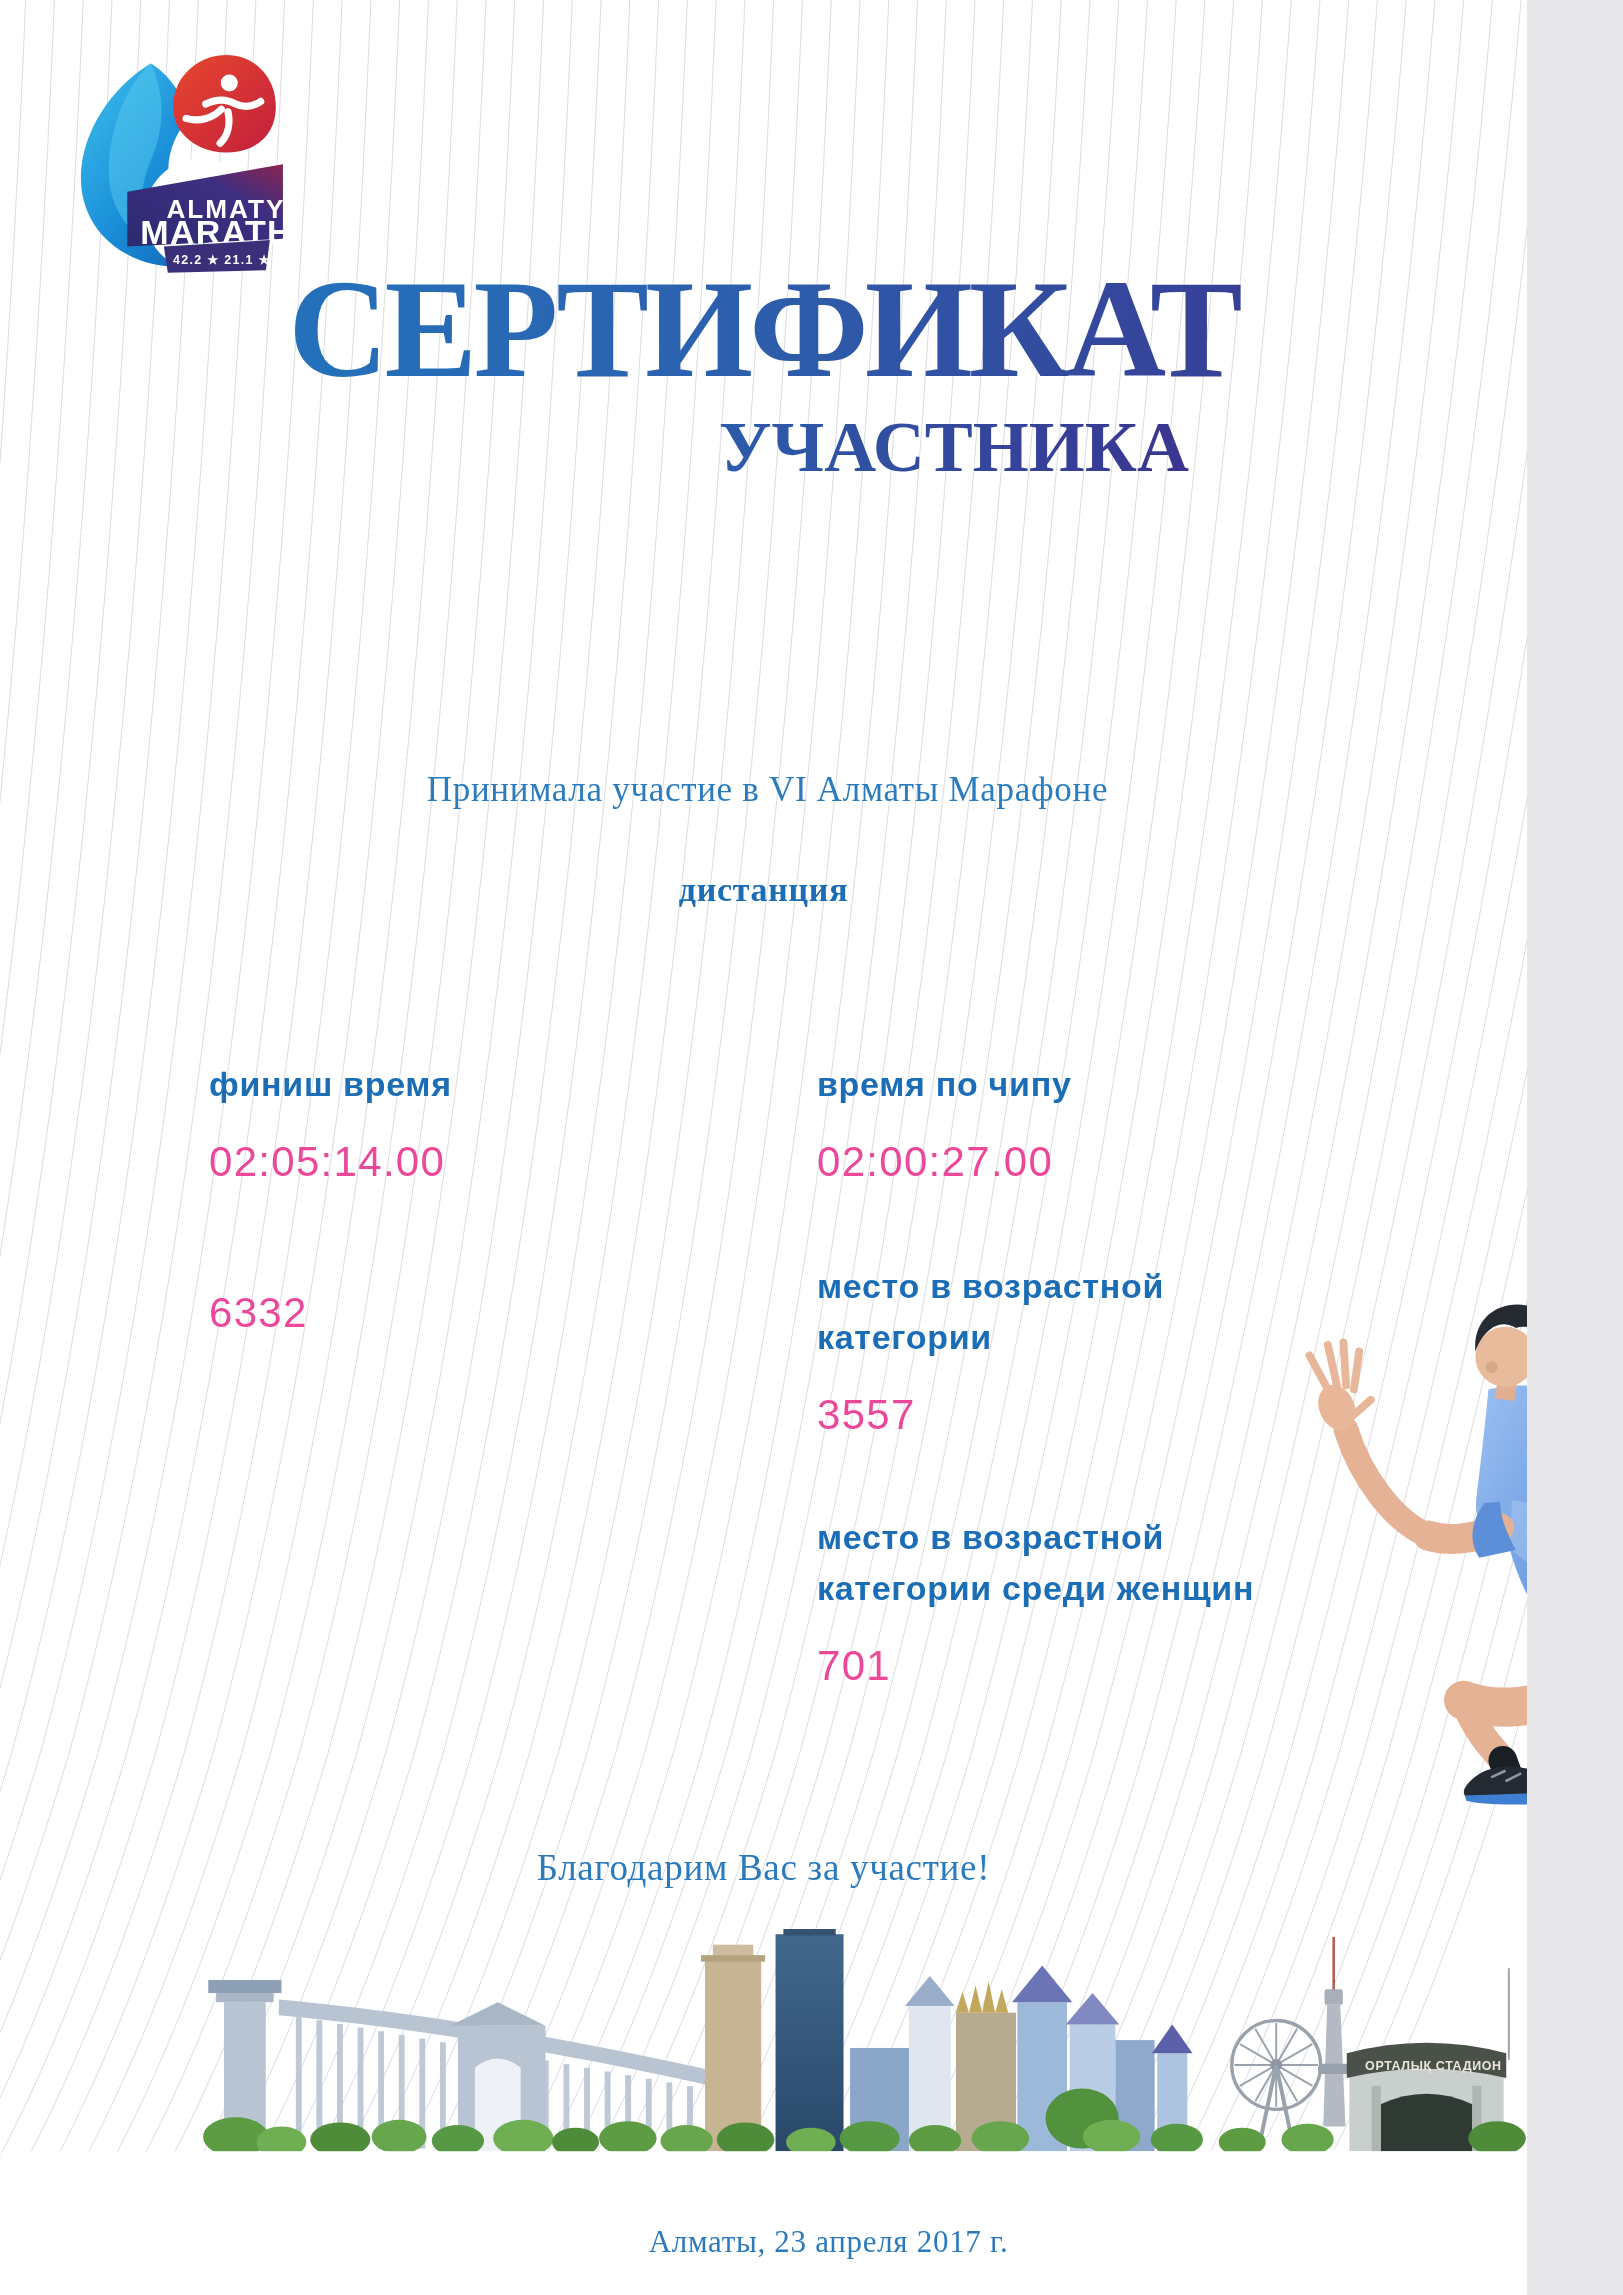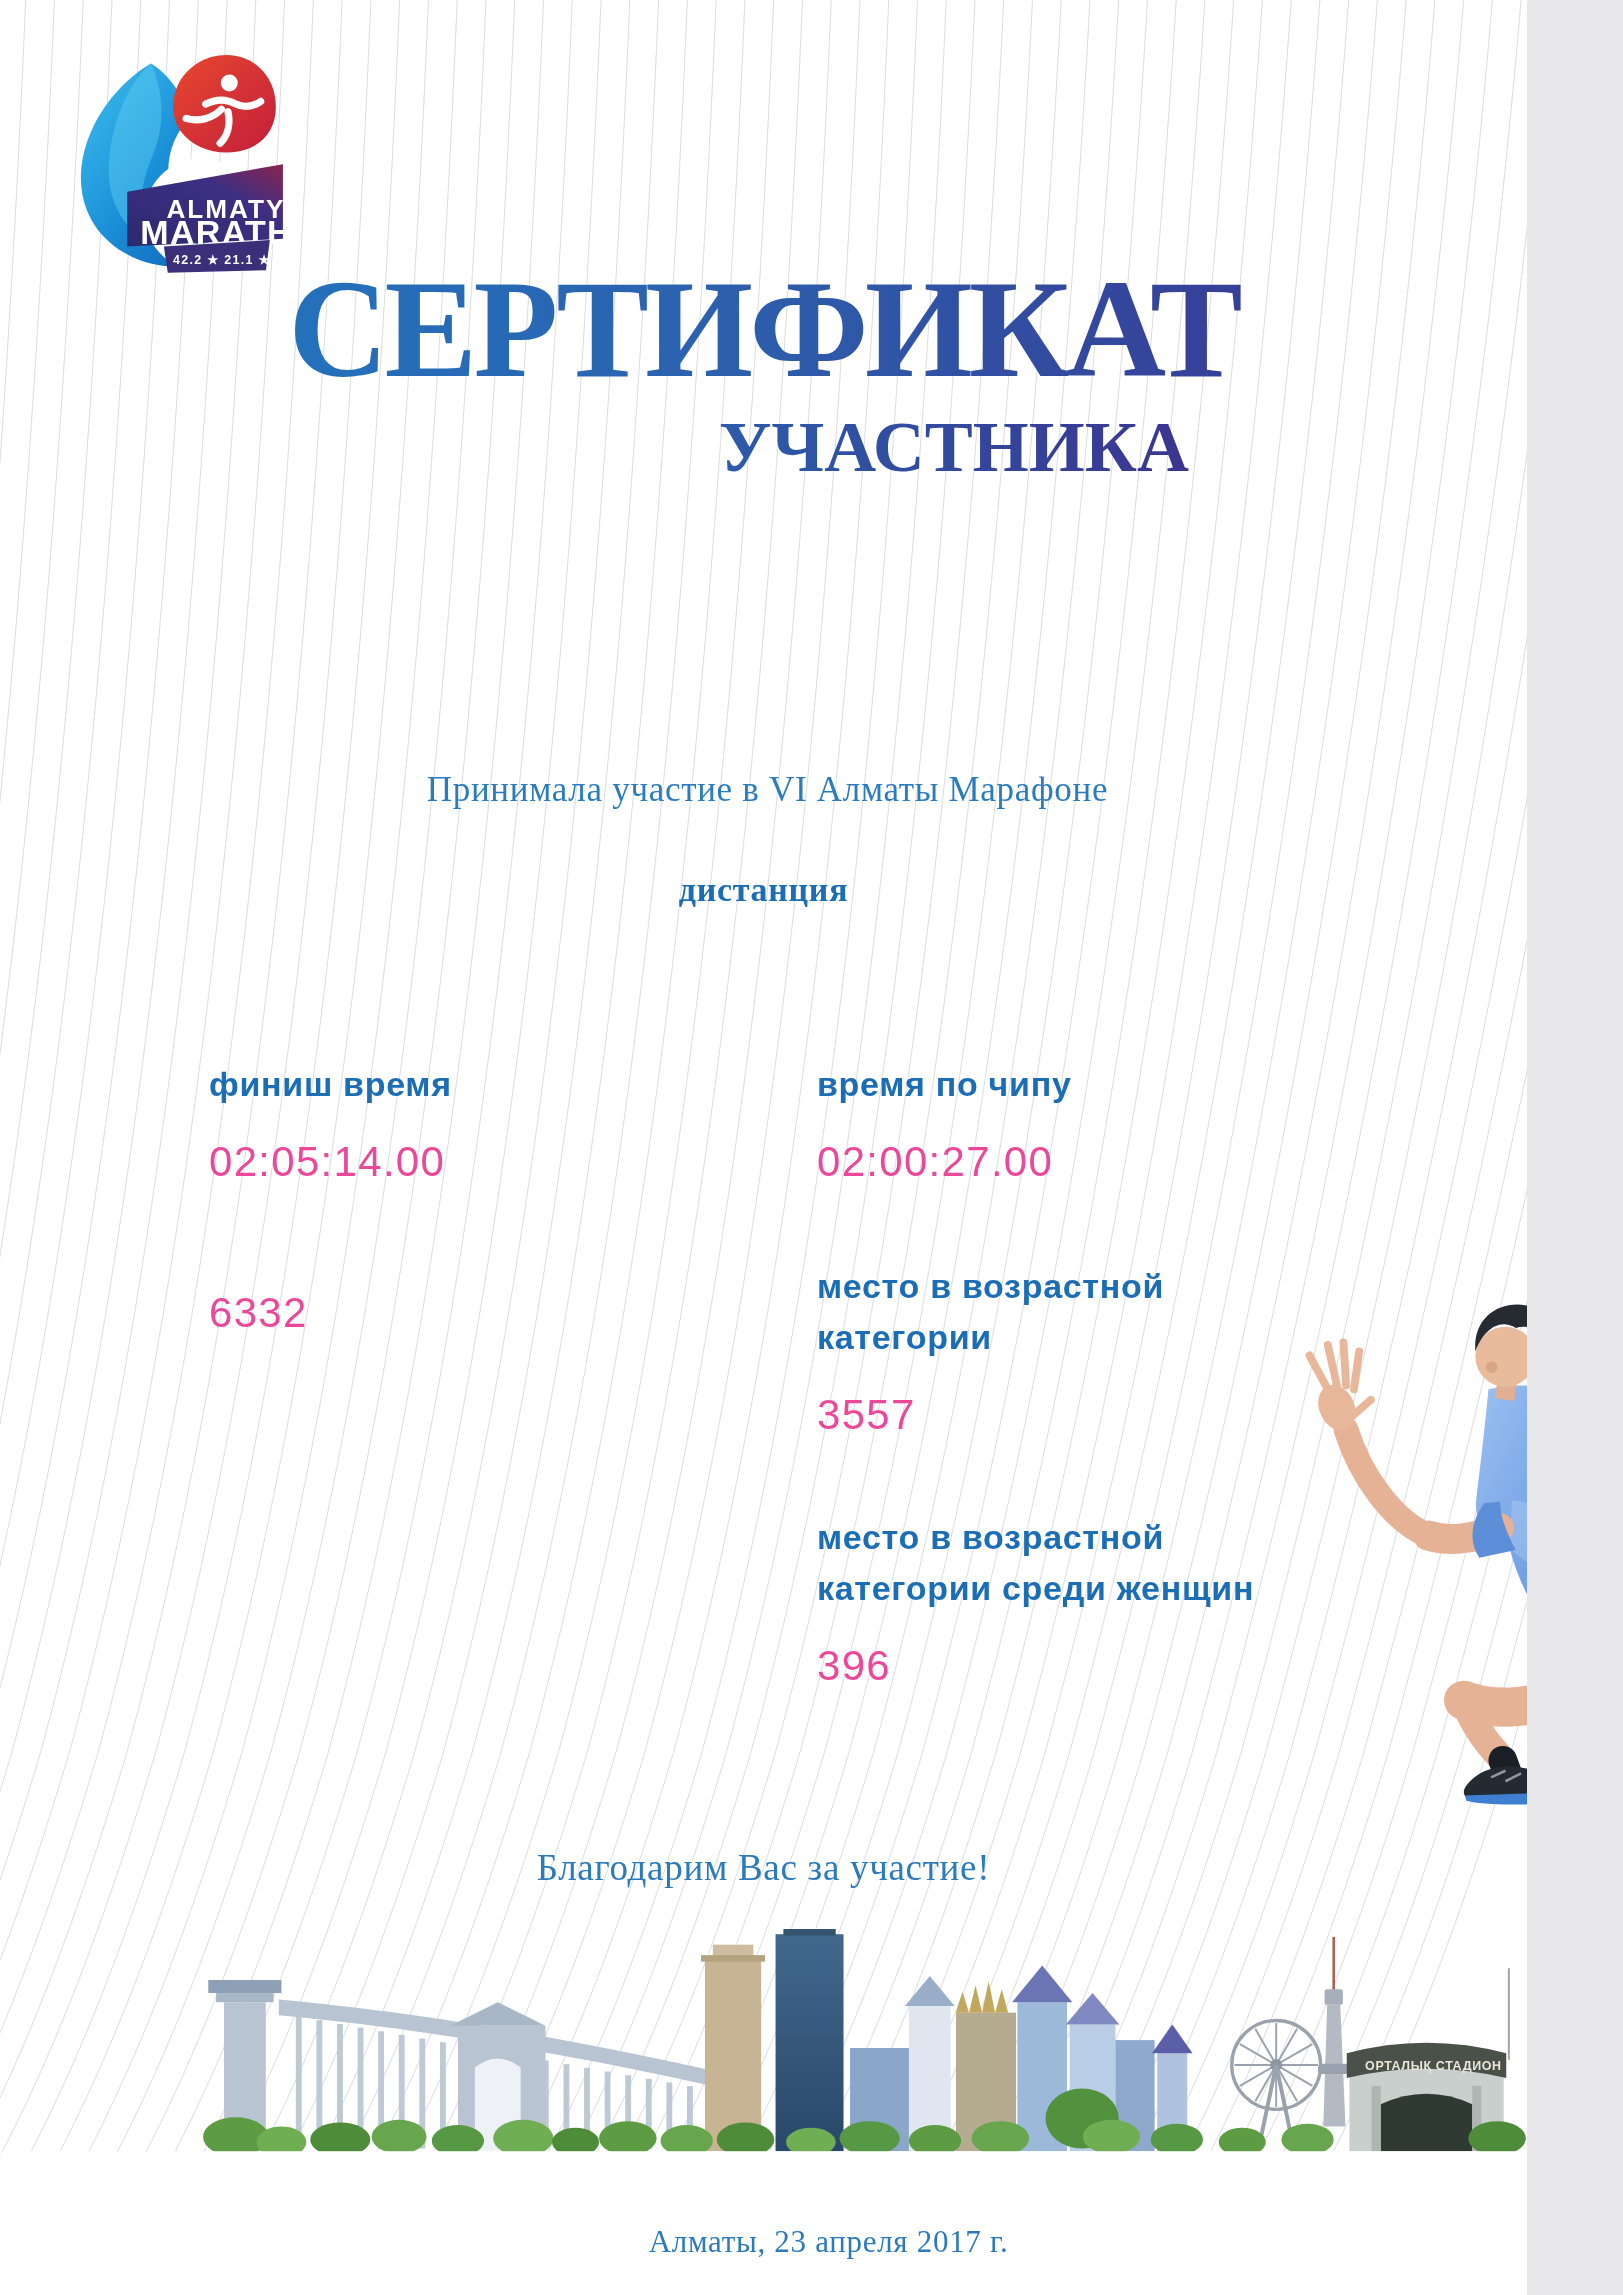--- a/index.html
+++ b/index.html
@@ -201,21 +201,21 @@
     <div class="val">6332</div>
   </div>
   <div class="stat s3">
     <div class="lbl">место в возрастной
 категории</div>
     <div class="val">3557</div>
   </div>
   <div class="stat s5">
     <div class="lbl">место в возрастной
 категории среди женщин</div>
-    <div class="val">396</div>
+    <div class="val">701</div>
   </div>
 
   <div class="txt thanks">Благодарим Вас за участие!</div>
 
   <svg class="runner-svg" width="354" height="595" viewBox="0 0 542 910">
     <defs>
       <linearGradient id="shirtg" x1="0" y1="0" x2="1" y2="1">
         <stop offset="0" stop-color="#9CC0F2"></stop>
           <stop offset=".55" stop-color="#6E9EE2"></stop>
         <stop offset="1" stop-color="#4C7ECB"></stop>

